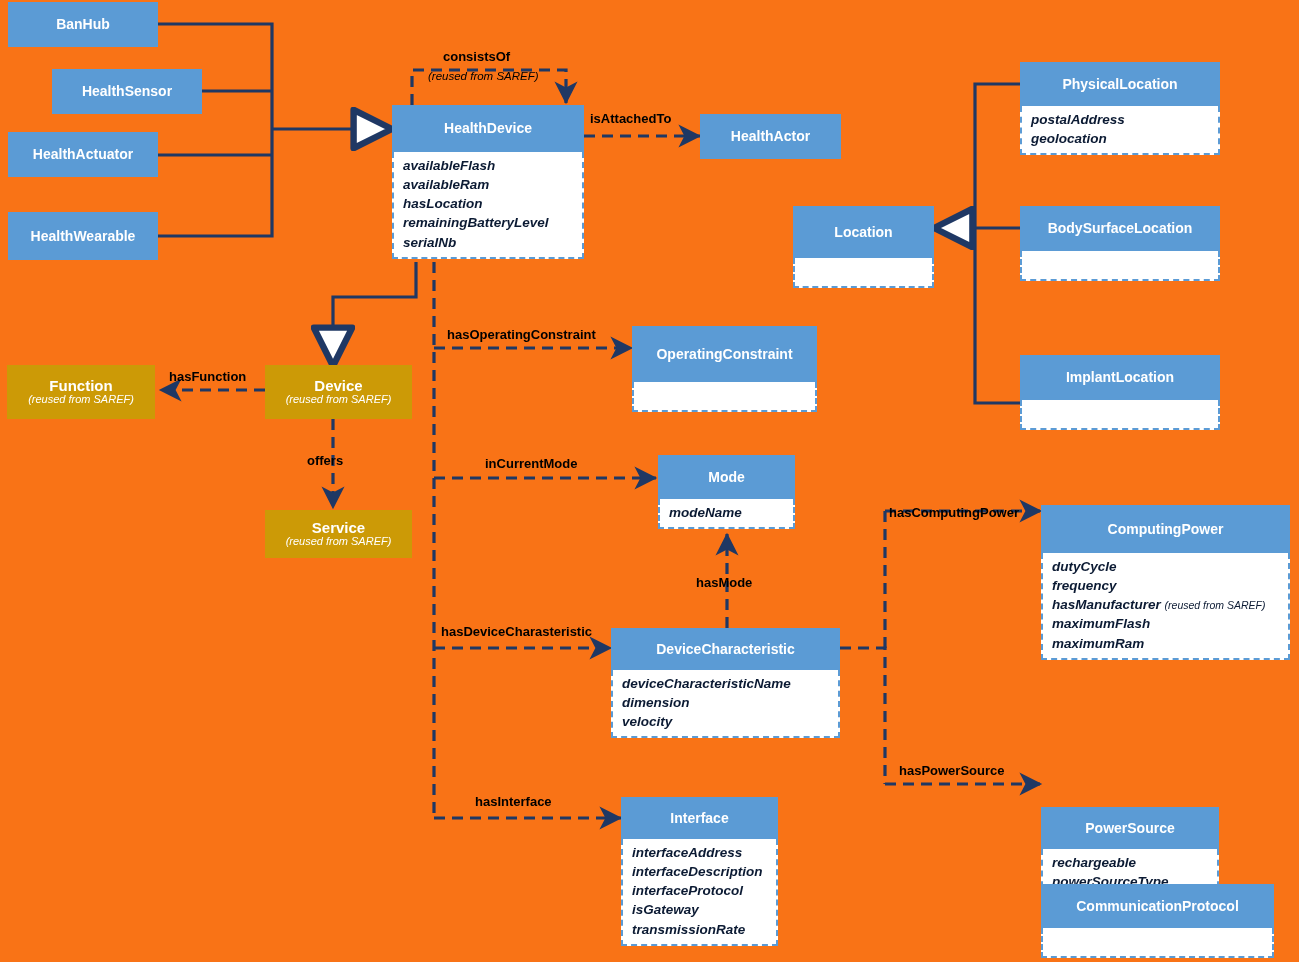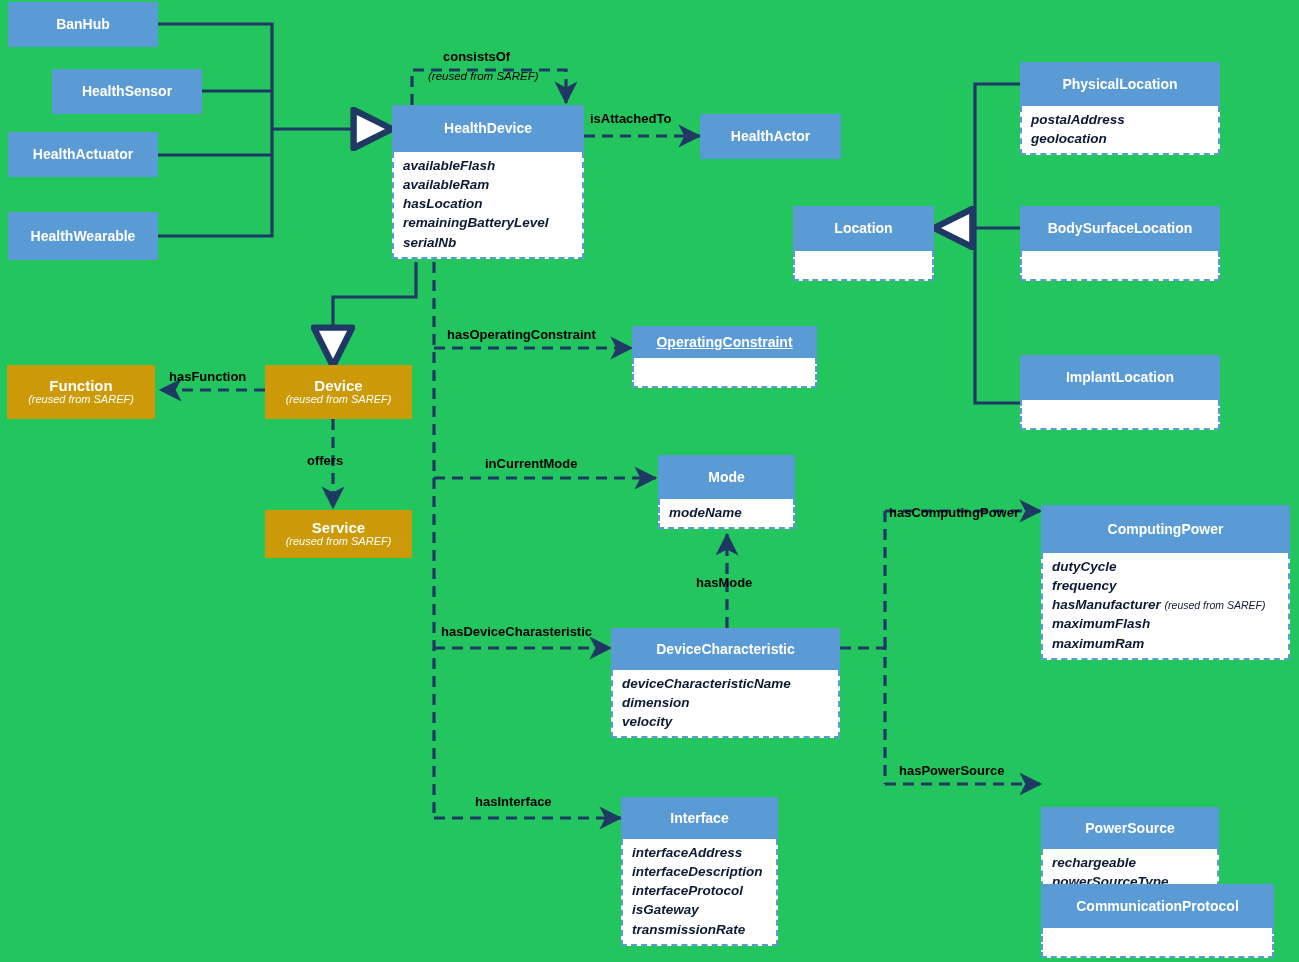--- a/index.html
+++ b/index.html
@@ -1,18 +1,18 @@
 <!DOCTYPE html>
 <html><head>
 <meta charset="utf-8">
 <title>Health Device Ontology Diagram</title>
 <style>
   html,body{margin:0;padding:0;background:#ffffff;}
   body{font-family:"Liberation Sans",sans-serif;}
-  #canvas{position:relative;width:1299px;height:962px;background:#22c55e;overflow:hidden;}
+  #canvas{position:relative;width:1299px;height:962px;background:#f97316;overflow:hidden;}
   #wires{position:absolute;left:0;top:0;width:1299px;height:962px;}
 
   .node{position:absolute;box-sizing:border-box;}
   .node .hdr{
     box-sizing:border-box;width:100%;
     display:flex;align-items:center;justify-content:center;
     text-align:center;color:#ffffff;font-weight:bold;
     line-height:1.05;
   }
   .node .hdr .sub{font-weight:normal;font-style:italic;font-size:11px;display:block;}
@@ -180,21 +180,21 @@
     <div class="hdr" style="height:44px;">
       <span>PhysicalLocation</span>
     </div>
     <div class="attrs">
       <div class="row">postalAddress</div>
       <div class="row">geolocation</div>
     </div>
   </div>
 
   <div class="node blue" style="left:793px;top:206px;width:141px;">
-    <div class="hdr" style="height:45px;">
+    <div class="hdr" style="height:52px;">
       <span>Location</span>
     </div>
     <div class="attrs empty"></div>
   </div>
 
   <div class="node blue" style="left:1020px;top:206px;width:200px;">
     <div class="hdr" style="height:45px;">
       <span>BodySurfaceLocation</span>
     </div>
     <div class="attrs empty"></div>
@@ -222,21 +222,21 @@
   </div>
 
   <div class="node gold" style="left:265px;top:510px;width:147px;">
     <div class="hdr" style="height:48px;flex-direction:column;justify-content:center;">
       <span>Service</span>
       <span class="sub">(reused from SAREF)</span>
     </div>
   </div>
 
   <div class="node blue" style="left:632px;top:326px;width:185px;">
-    <div class="hdr" style="height:32px;text-decoration:underline;">
+    <div class="hdr" style="height:56px;">
       <span>OperatingConstraint</span>
     </div>
     <div class="attrs empty"></div>
   </div>
 
   <div class="node blue" style="left:658px;top:455px;width:137px;">
     <div class="hdr" style="height:44px;">
       <span>Mode</span>
     </div>
     <div class="attrs">

